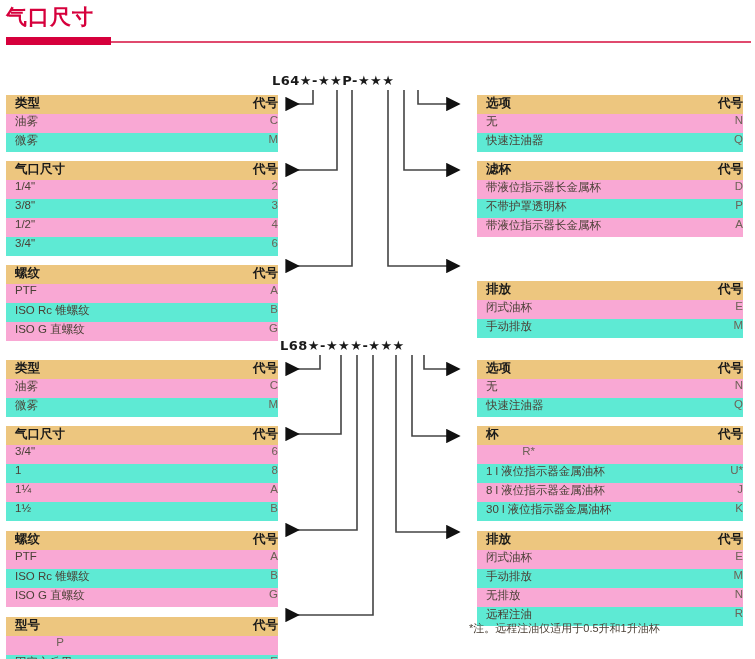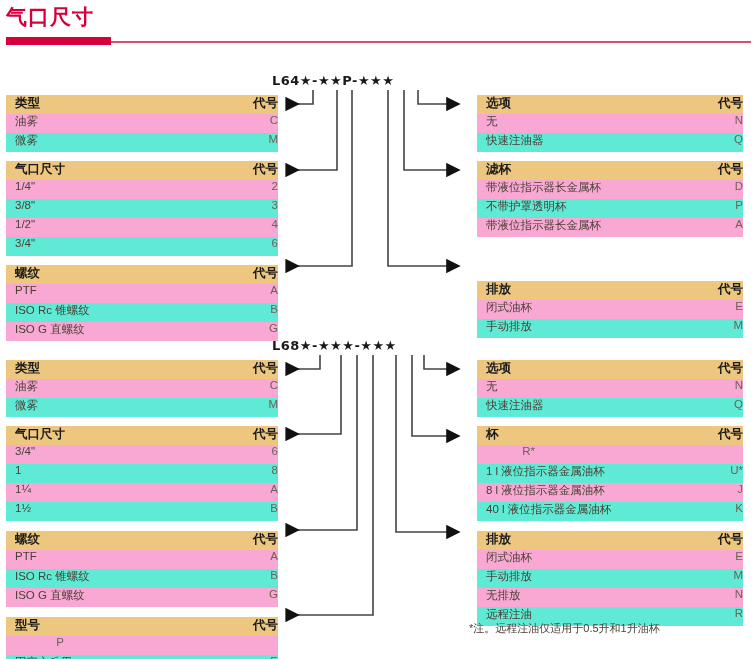--- a/index.html
+++ b/index.html
@@ -32,21 +32,21 @@
 
   
   .model{
     position:absolute;
     font-size:13px;font-weight:bold;color:#1a1a1a;
     letter-spacing:0.5px;
     white-space:nowrap;
     font-family:"DejaVu Sans",sans-serif;
   }
   #model-top{left:272px;top:73px;}
-  #model-bottom{left:272px;top:338px;}
+  #model-bottom{left:280px;top:338px;}
 
   
   .tbl{position:absolute;border-collapse:collapse;}
   .tbl .row{
     display:flex;align-items:flex-start;
     height:19px;
     box-sizing:border-box;
   }
   .tbl .row.head{
     background:#edc67f;
@@ -334,21 +334,21 @@
         </div>
         <div class="row even">
           <div class="c-label">1 l 液位指示器金属油杯</div>
           <div class="c-code">U*</div>
         </div>
         <div class="row odd">
           <div class="c-label">8 l 液位指示器金属油杯</div>
           <div class="c-code">J</div>
         </div>
         <div class="row even">
-          <div class="c-label">40 l 液位指示器金属油杯</div>
+          <div class="c-label">30 l 液位指示器金属油杯</div>
           <div class="c-code">K</div>
         </div>
       </div>
       <div style="margin-bottom: 9px;">
         <div class="row head">
           <div class="c-label">排放</div>
           <div class="c-code">代号</div>
         </div>
         <div class="row odd">
           <div class="c-label">闭式油杯</div>

